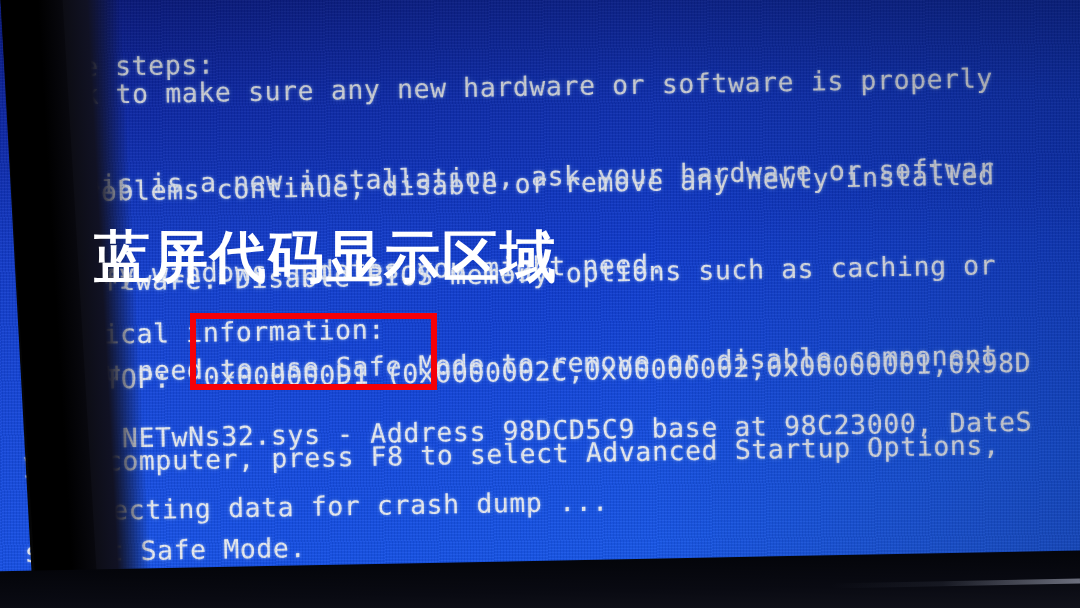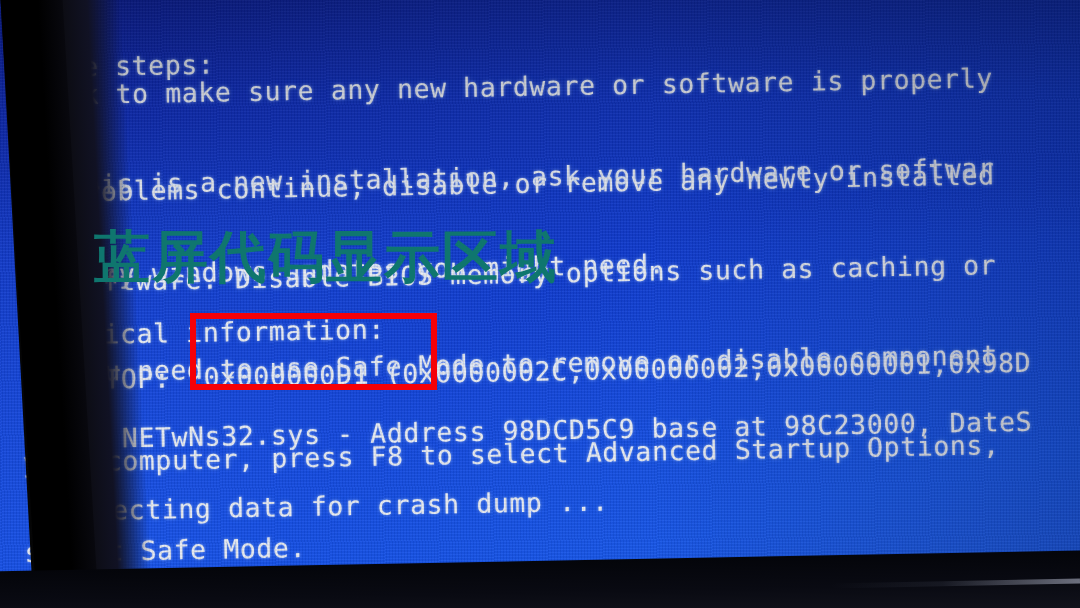--- a/index.html
+++ b/index.html
@@ -150,21 +150,21 @@
 
   
   .annot-label {
     position: absolute;
     left: 94px;
     top: 226px;
     font-family: "DejaVu Sans", "Liberation Sans", sans-serif;
     font-weight: bold;
     font-size: 56px;
     line-height: 62px;
-    color: #0f766e;
+    color: #ffffff;
     letter-spacing: 2px;
     white-space: nowrap;
     z-index: 40;
   }
   .annot-box {
     position: absolute;
     left: 190px;
     top: 313px;
     width: 247px;
     height: 77px;

